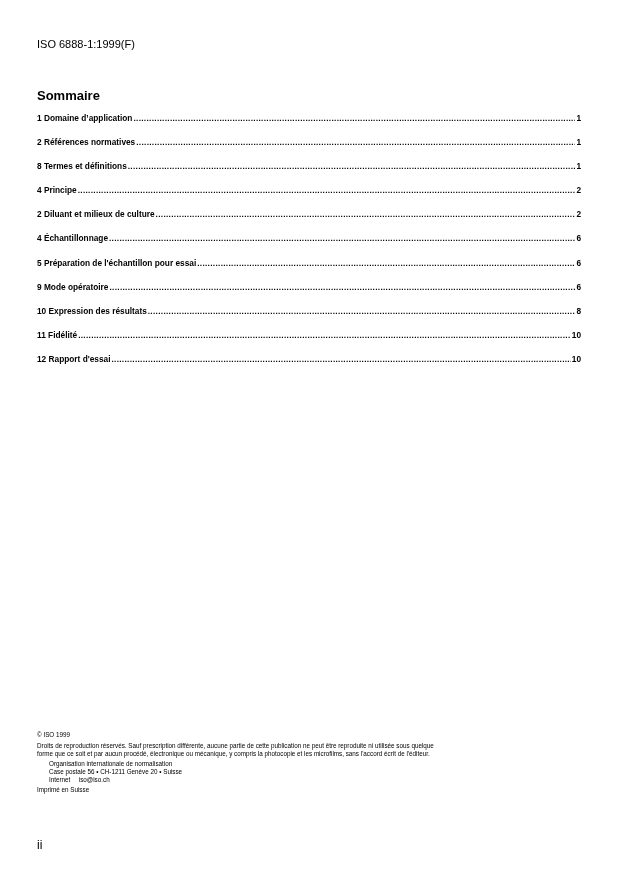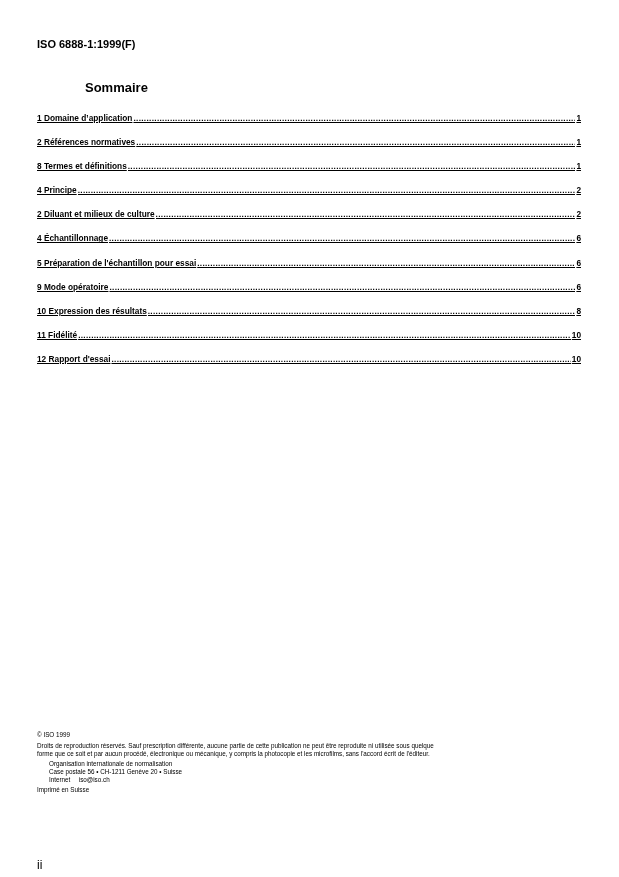--- a/index.html
+++ b/index.html
@@ -1,30 +1,30 @@
 <!DOCTYPE html>
 <html><head>
   <meta charset="utf-8">
   <style>
     html, body { margin: 0; padding: 0; background: #ffffff; }
     body { width: 619px; height: 877px; position: relative; overflow: hidden; font-family: "Liberation Sans", sans-serif; color: #000; }
-    .header { position: absolute; left: 37px; top: 38px; font-size: 11px; font-weight: bold; }
-    .title { position: absolute; left: 37px; top: 80px; font-size: 13px; font-weight: bold; margin-left: 48px; }
-    .toc { position: absolute; left: 37px; top: 113px; width: 544px; text-decoration: underline; }
+    .header { position: absolute; left: 37px; top: 38px; font-size: 11px; font-weight: normal; }
+    .title { position: absolute; left: 37px; top: 88px; font-size: 13px; font-weight: bold; }
+    .toc { position: absolute; left: 37px; top: 113px; width: 544px; }
     .toc-row { display: flex; align-items: baseline; height: 24.1px; font-size: 8.3px; font-weight: bold; }
     .toc-label { white-space: nowrap; }
     .toc-dots { flex: 1; overflow: hidden; white-space: nowrap; margin: 0 1px; letter-spacing: 0.3px; }
     .toc-dots::before { content: "....................................................................................................................................................................................................................................................................................."; }
     .toc-page { white-space: nowrap; }
     .footer { position: absolute; left: 37px; top: 731px; width: 550px; font-size: 6.3px; line-height: 8px; }
     .footer .copy { margin-bottom: 3px; }
     .footer .rights { margin-bottom: 2px; }
     .footer .addr { padding-left: 12px; margin-bottom: 2px; }
     .footer .internet-label { display: inline-block; width: 28px; }
-    .page-num { position: absolute; left: 37px; top: 858px; font-size: 12px; }
+    .page-num { position: absolute; left: 37px; top: 838px; font-size: 12px; }
   </style>
 </head>
 <body>
 
 <div class="header">ISO 6888-1:1999(F)</div>
 
 <div class="title">Sommaire</div>
 
 <div class="toc">
   <div class="toc-row">

